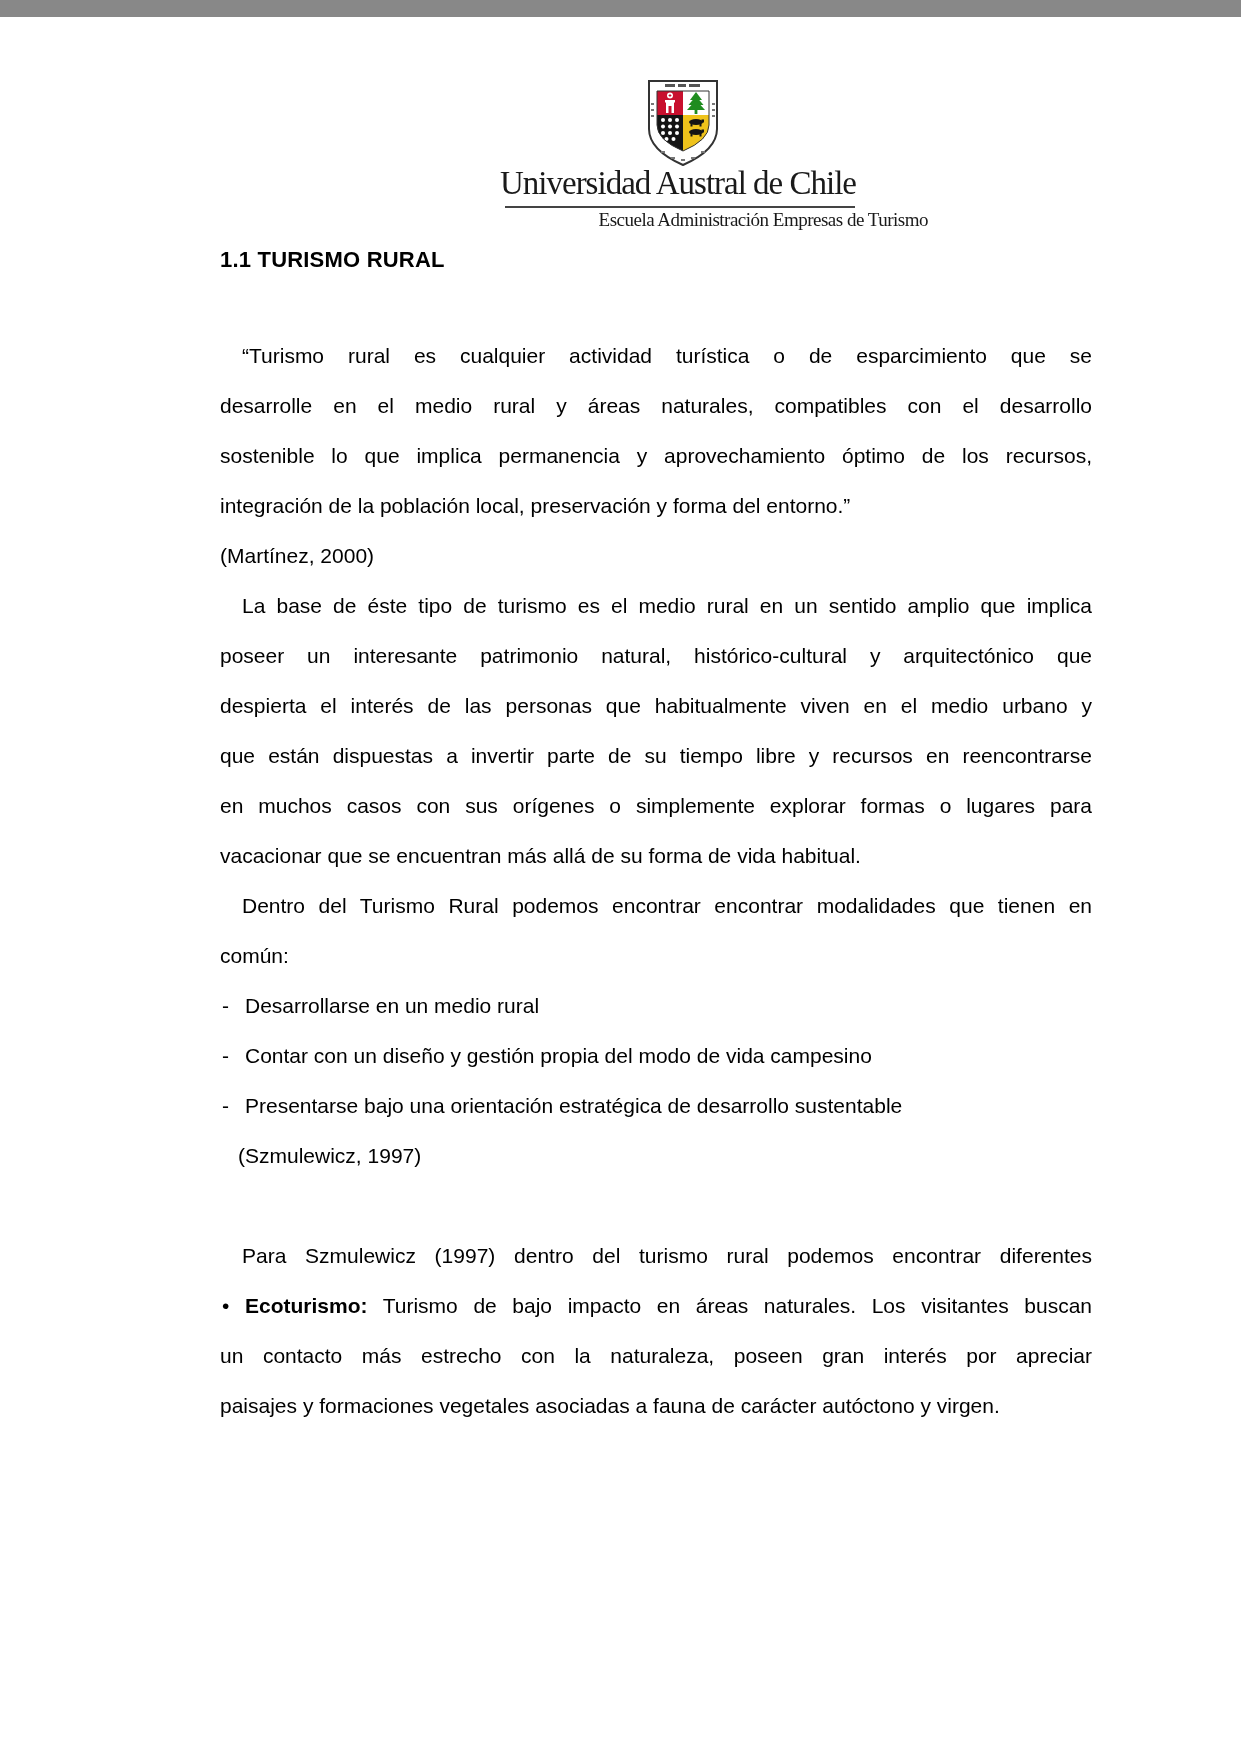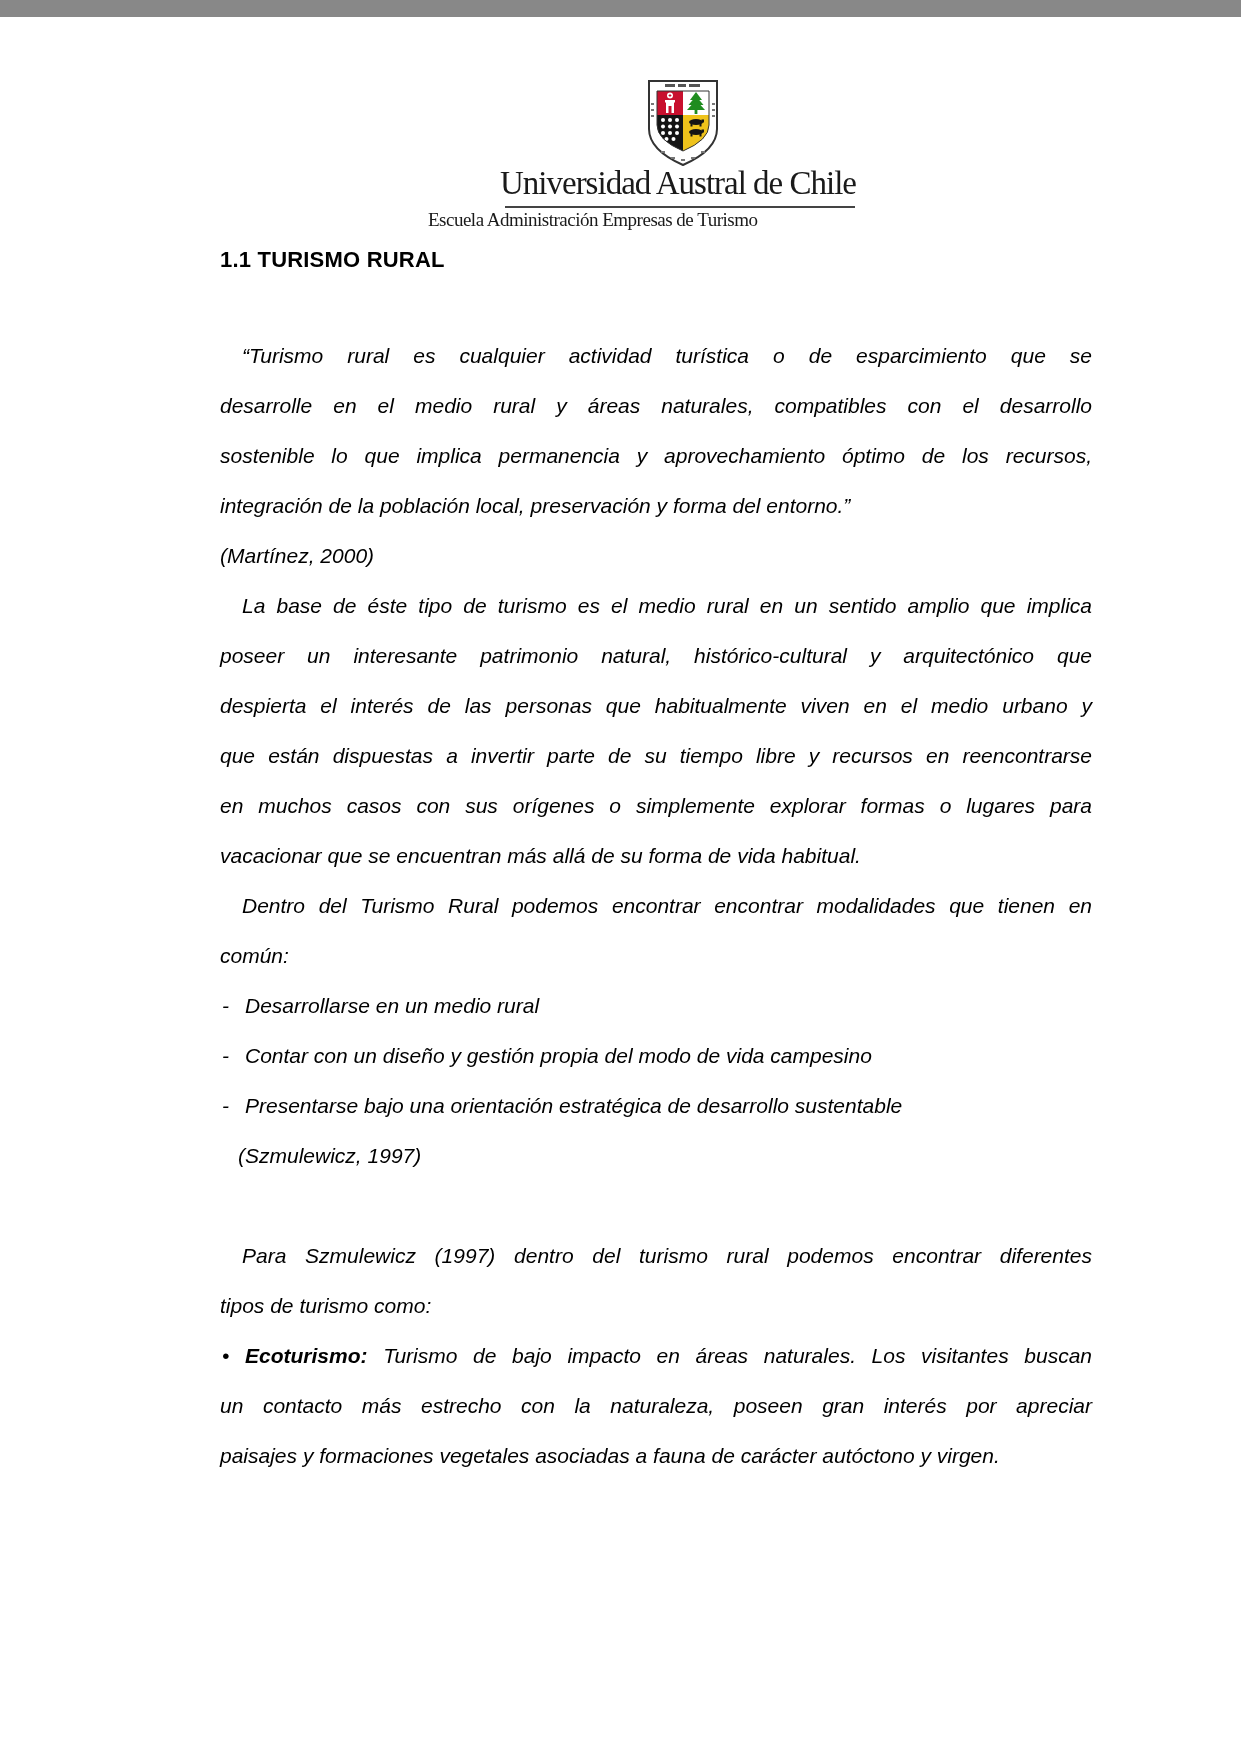--- a/index.html
+++ b/index.html
@@ -24,21 +24,21 @@
     font-size:33px; letter-spacing:-1px;
     color:#1a1a1a;
     white-space:nowrap;
   }
   .letterhead-rule {
     position:absolute; left:505px; top:189px; width:350px; height:2px;
     background:#444;
   }
   .school-name {
     position:absolute; left:428px; top:192px; width:500px;
-    text-align:left;
+    text-align:right;
     font-family:"Liberation Serif", serif;
     font-size:19px; letter-spacing:-0.5px;
     color:#1a1a1a;
     white-space:nowrap;
   }
 
   
   .section-heading {
     position:absolute; left:220px; top:230px; width:872px;
     margin:0;
@@ -48,21 +48,20 @@
 
   
   .body-text {
     position:absolute; left:220px; top:314px; width:872px;
     font-size:21px;
   }
   .line {
     position:relative;
     height:50px; line-height:50px;
     white-space:normal;
-    font-style:italic;
   }
   .line.justify { text-align:justify; text-align-last:justify; }
   .line.indent-first { padding-left:22px; }
   .line.indent-hang  { padding-left:18px; }
   .line.has-marker   { padding-left:25px; }
   .line .marker {
     position:absolute; left:2px; top:0;
     line-height:50px;
   }
   .line b { font-weight:bold; }
@@ -168,19 +167,18 @@
       <div class="line justify">en muchos casos con sus orígenes o simplemente explorar formas o lugares para</div>
       <div class="line">vacacionar que se encuentran más allá de su forma de vida habitual.</div>
       <div class="line justify indent-first">Dentro del Turismo Rural podemos encontrar encontrar modalidades que tienen en</div>
       <div class="line">común:</div>
       <div class="line has-marker"><span class="marker">-</span>Desarrollarse en un medio rural</div>
       <div class="line has-marker"><span class="marker">-</span>Contar con un diseño y gestión propia del modo de vida campesino</div>
       <div class="line has-marker"><span class="marker">-</span>Presentarse bajo una orientación estratégica de desarrollo sustentable</div>
       <div class="line indent-hang">(Szmulewicz, 1997)</div>
       <div class="line"></div>
       <div class="line justify indent-first">Para Szmulewicz (1997) dentro del turismo rural podemos encontrar diferentes</div>
-      <div class="line">tipos de turismo como:</div>
       <div class="line justify has-marker"><span class="marker">•</span><b>Ecoturismo:</b> Turismo de bajo impacto en áreas naturales. Los visitantes buscan</div>
       <div class="line justify">un contacto más estrecho con la naturaleza, poseen gran interés por apreciar</div>
       <div class="line">paisajes y formaciones vegetales asociadas a fauna de carácter autóctono y virgen.</div>
     </main>
 
 </div>
 
 </body></html>

